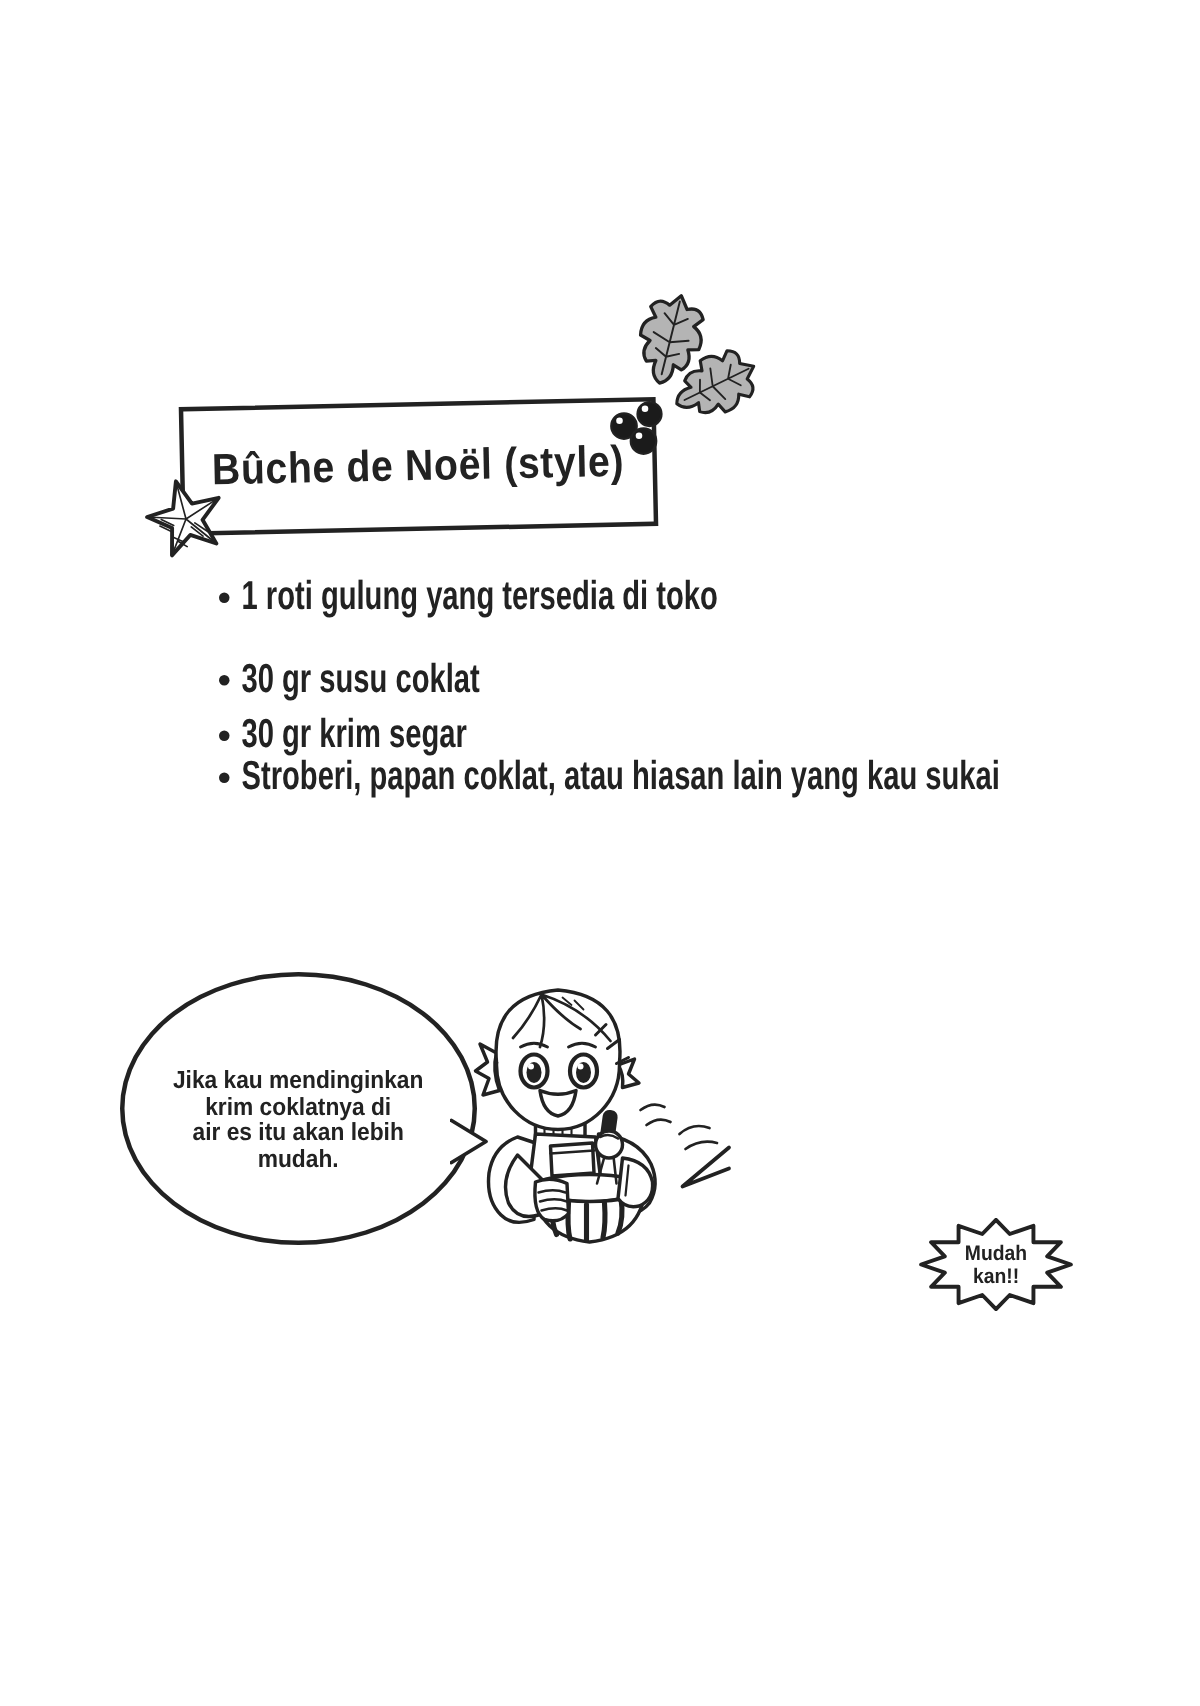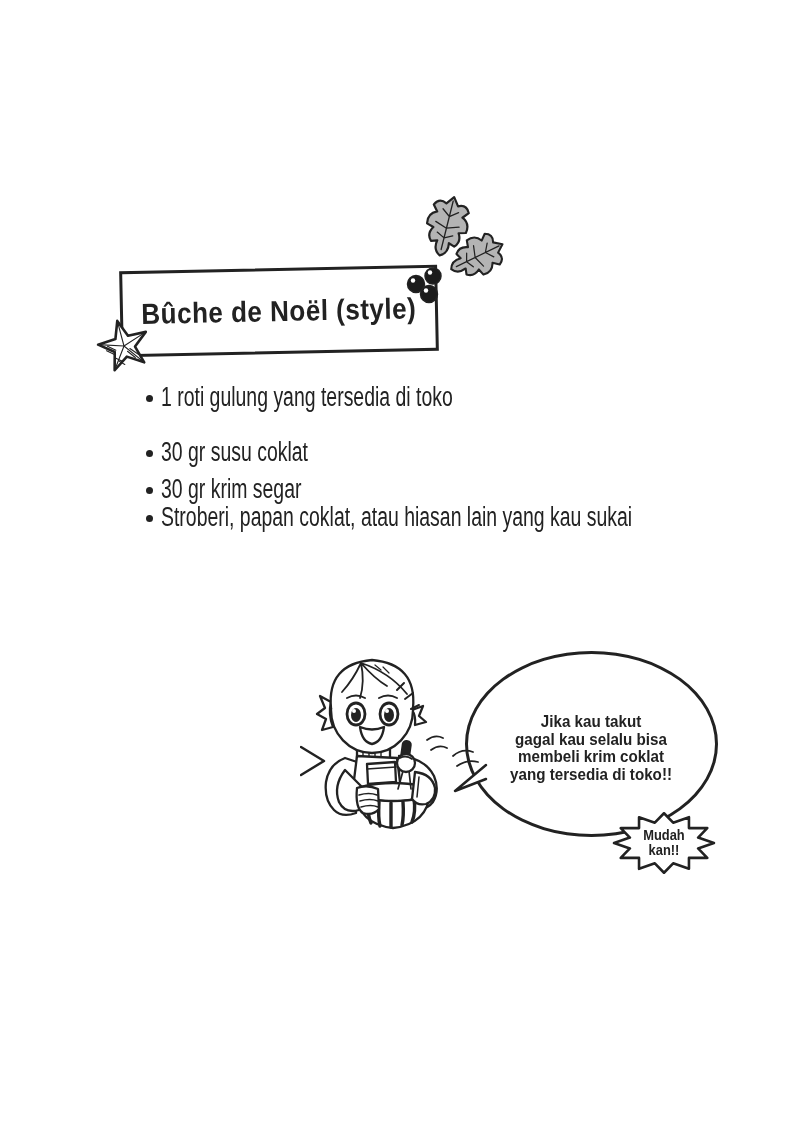--- a/index.html
+++ b/index.html
@@ -7,21 +7,21 @@
         font-family:"Liberation Sans",sans-serif;color:#222;}
   
   .title-box{position:absolute;left:120px;top:268px;width:312px;height:80px;
              border:3px solid #222;transform:rotate(-1.2deg);background:#fff;
              display:flex;align-items:center;justify-content:center;}
   .title-text{display:inline-block;font-size:29px;font-weight:bold;letter-spacing:.5px;
               transform:scaleX(.9);transform-origin:center;white-space:nowrap;}
   .deco{position:absolute;}
   
   .ing-list{list-style:none;margin:0;padding:0;}
-  .ing{position:absolute;left:161px;height:31px;line-height:31px;font-size:27px;font-weight:normal;}
+  .ing{position:absolute;left:161px;height:31px;line-height:31px;font-size:27px;font-weight:bold;}
   .ing .squish{display:inline-block;transform:scaleX(.72);transform-origin:0 50%;white-space:nowrap;}
   .dot{position:absolute;left:-15px;top:13px;width:7px;height:7px;border-radius:50%;background:#222;}
   
   .bubble{position:absolute;border:3px solid #222;border-radius:50%;background:#fff;
           display:flex;align-items:center;justify-content:center;z-index:1;}
   .bubble-text{white-space:pre-line;text-align:center;font-size:16.5px;font-weight:bold;
                line-height:17.5px;transform:scaleX(.92);}
   .bubble-left{left:80px;top:648px;width:232px;height:176px;}
   .bubble-left .bubble-text{padding-top:16px;}
   .bubble-right{left:465px;top:651px;width:247px;height:180px;}
@@ -88,30 +88,30 @@
     <li class="ing" style="top:474px;">
       <span class="dot"></span>
       <span class="squish">30 gr krim segar</span>
     </li>
     <li class="ing" style="top:502px;">
       <span class="dot"></span>
       <span class="squish">Stroberi, papan coklat, atau hiasan lain yang kau sukai</span>
     </li>
   </ul>
 
+  <div class="bubble bubble-left">
+    <div class="bubble-text">Jika kau mendinginkan
+krim coklatnya di
+air es itu akan lebih
+mudah.</div>
+  </div>
   <svg class="tail" style="left:300px;top:744px;" width="26" height="34" viewBox="0 0 26 34">
     <path d="M1,3 L24,17 L1,31" fill="#fff" stroke="#222" stroke-width="2.5" stroke-linecap="round" stroke-linejoin="round"></path>
   </svg>
 
-  <div class="bubble bubble-right">
-    <div class="bubble-text">Jika kau takut
-gagal kau selalu bisa
-membeli krim coklat
-yang tersedia di toko!!</div>
-  </div>
   <svg class="tail" style="left:452px;top:762px;" width="36" height="34" viewBox="0 0 36 34">
     <path d="M34,3 L3,29 L34,17" fill="#fff" stroke="#222" stroke-width="2.5" stroke-linecap="round" stroke-linejoin="round"></path>
   </svg>
 
   <svg class="burst-svg" width="104" height="62" viewBox="0 0 100 100" preserveAspectRatio="none">
     <polygon vector-effect="non-scaling-stroke" points="98,50 82.8,58.8 91.6,74 74,74 74,91.6 58.8,82.8 50,98 41.2,82.8 26,91.6 26,74 8.4,74 17.2,58.8 2,50 17.2,41.2 8.4,26 26,26 26,8.4 41.2,17.2 50,2 58.8,17.2 74,8.4 74,26 91.6,26 82.8,41.2" fill="#fff" stroke="#222" stroke-width="2.6" stroke-linejoin="round"></polygon>
   </svg>
   <div class="burst-text">Mudah
 kan!!</div>
 

